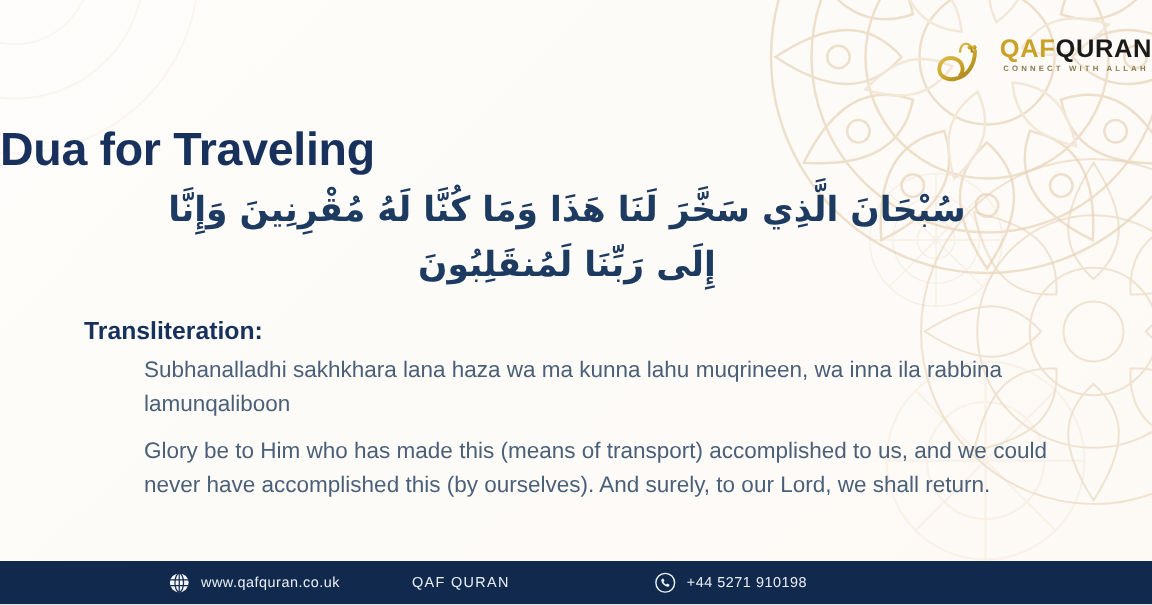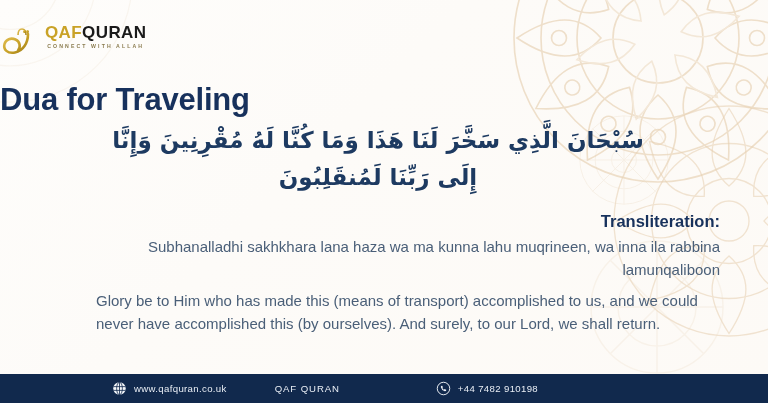--- a/index.html
+++ b/index.html
@@ -19,21 +19,21 @@
   .orn { position:absolute; opacity:.55; pointer-events:none; }
   .orn-tr { top:-112px; right:-40px; width:300px; height:300px; }
   .orn-r  { top:96px;  right:-86px; width:250px; height:250px; }
   .orn-rb { top:232px; right:36px;  width:150px; height:150px; opacity:.28; }
   .orn-c1 { top:112px; right:96px;  width:96px;  height:96px;  opacity:.30; }
   .orn-tl { top:-150px; left:-120px; width:260px; height:260px; opacity:.22; }
 
   
   .logo-wrap {
     position:absolute; top:12px; left:0; right:0;
-    display:flex; align-items:center; justify-content:flex-start; gap:5px;
+    display:flex; align-items:center; justify-content:flex-end; gap:5px;
     height:46px;
   }
   .logo-mark { width:40px; height:44px; flex:0 0 auto; }
   .logo-text { display:flex; flex-direction:column; line-height:1; padding-top:3px; }
   .logo-title { font-size:17px; font-weight:700; letter-spacing:.4px; color:#1a1a1a; white-space:nowrap;}
   .logo-title .qaf { color:#c9a227; }
   .logo-sub {
     font-size:5.2px; letter-spacing:2.1px; color:#8a7b4e;
     font-weight:700; margin-top:3px; text-align:center;
   }
@@ -54,21 +54,21 @@
   }
 
   
   .section { position:absolute; left:56px; right:48px; }
   .sec-head {
     font-size:16.5px; font-weight:800; color:#17315c; margin-bottom:5px;
   }
   .sec-body {
     font-size:15px; line-height:1.52; color:#4a5f78;margin-left:40px;
   }
-  .s-translit { top:212px;text-align:right; }
+  .s-translit { top:212px; }
   .s-translation { top:290px; }
 
   
   .footer {
     position:absolute; left:0; right:0; bottom:0; height:29px;
     background:#11294d; display:flex; align-items:center;
     color:#e9eef5; font-size:9.6px; letter-spacing:.35px;
   }
   .f-item { display:flex; align-items:center; gap:7px; }
   .f-web { margin-left:112px; }
@@ -281,18 +281,18 @@
 
     <div class="f-item f-brand">
       <span>QAF QURAN</span>
     </div>
 
     <div class="f-item f-phone">
       <svg class="f-ico" viewBox="0 0 24 24">
         <circle cx="12" cy="12" r="10" fill="none" stroke="#f2f5f9" stroke-width="1.5"></circle>
         <path d="M9.2 7.6c.35-.1.7 0 .9.35l.85 1.5c.2.34.13.77-.16 1.03l-.55.5c-.1.1-.13.25-.06.37a6.4 6.4 0 0 0 2.5 2.5c.12.07.28.04.38-.06l.5-.55c.26-.29.7-.36 1.03-.16l1.5.85c.35.2.46.55.35.9-.3 1-1.3 1.6-2.35 1.4a8.6 8.6 0 0 1-6.3-6.3c-.2-1.05.4-2.05 1.4-2.33Z" fill="#f2f5f9"></path>
       </svg>
-      <span>+44 7482 910198</span>
+      <span>+44 5271 910198</span>
     </div>
 
   </div>
 
 </div>
 
 </body></html>

